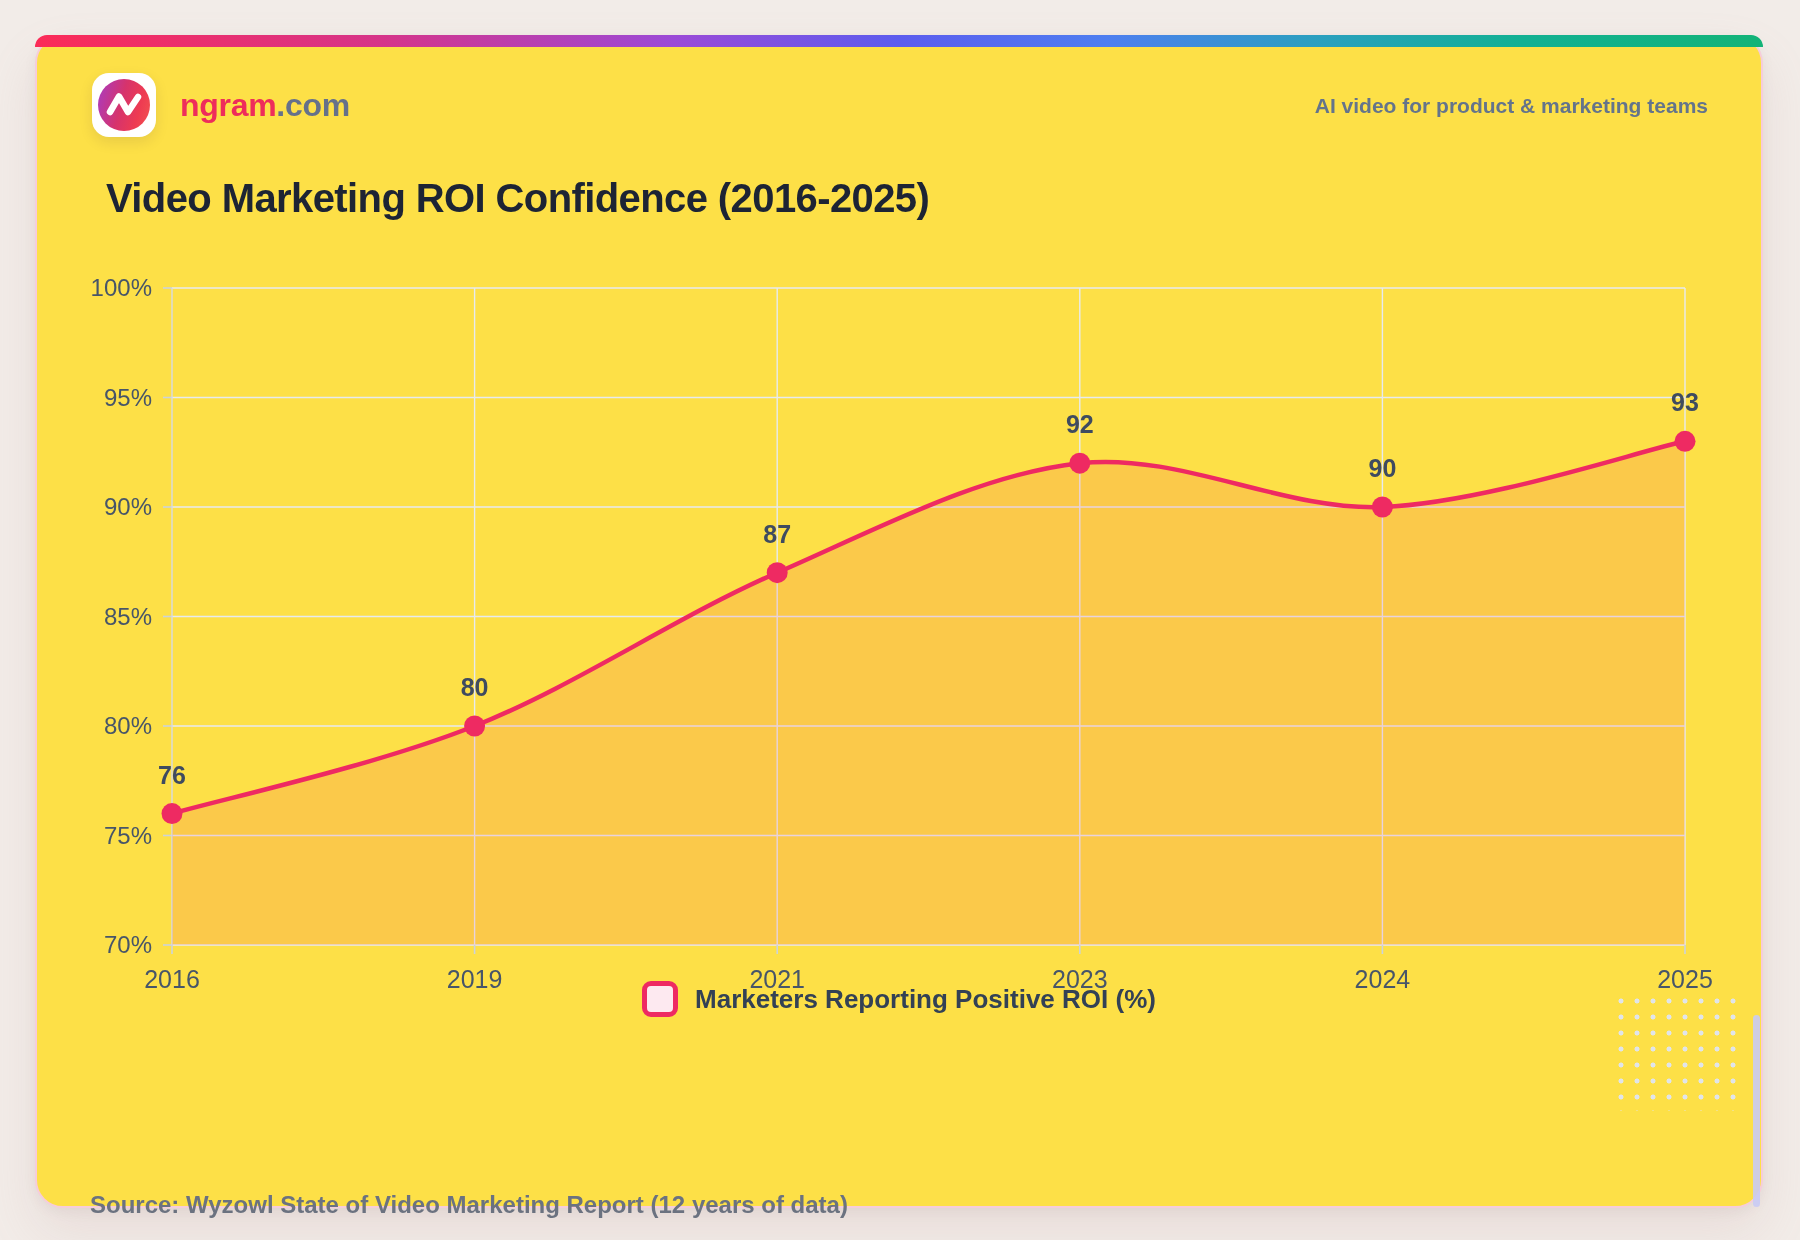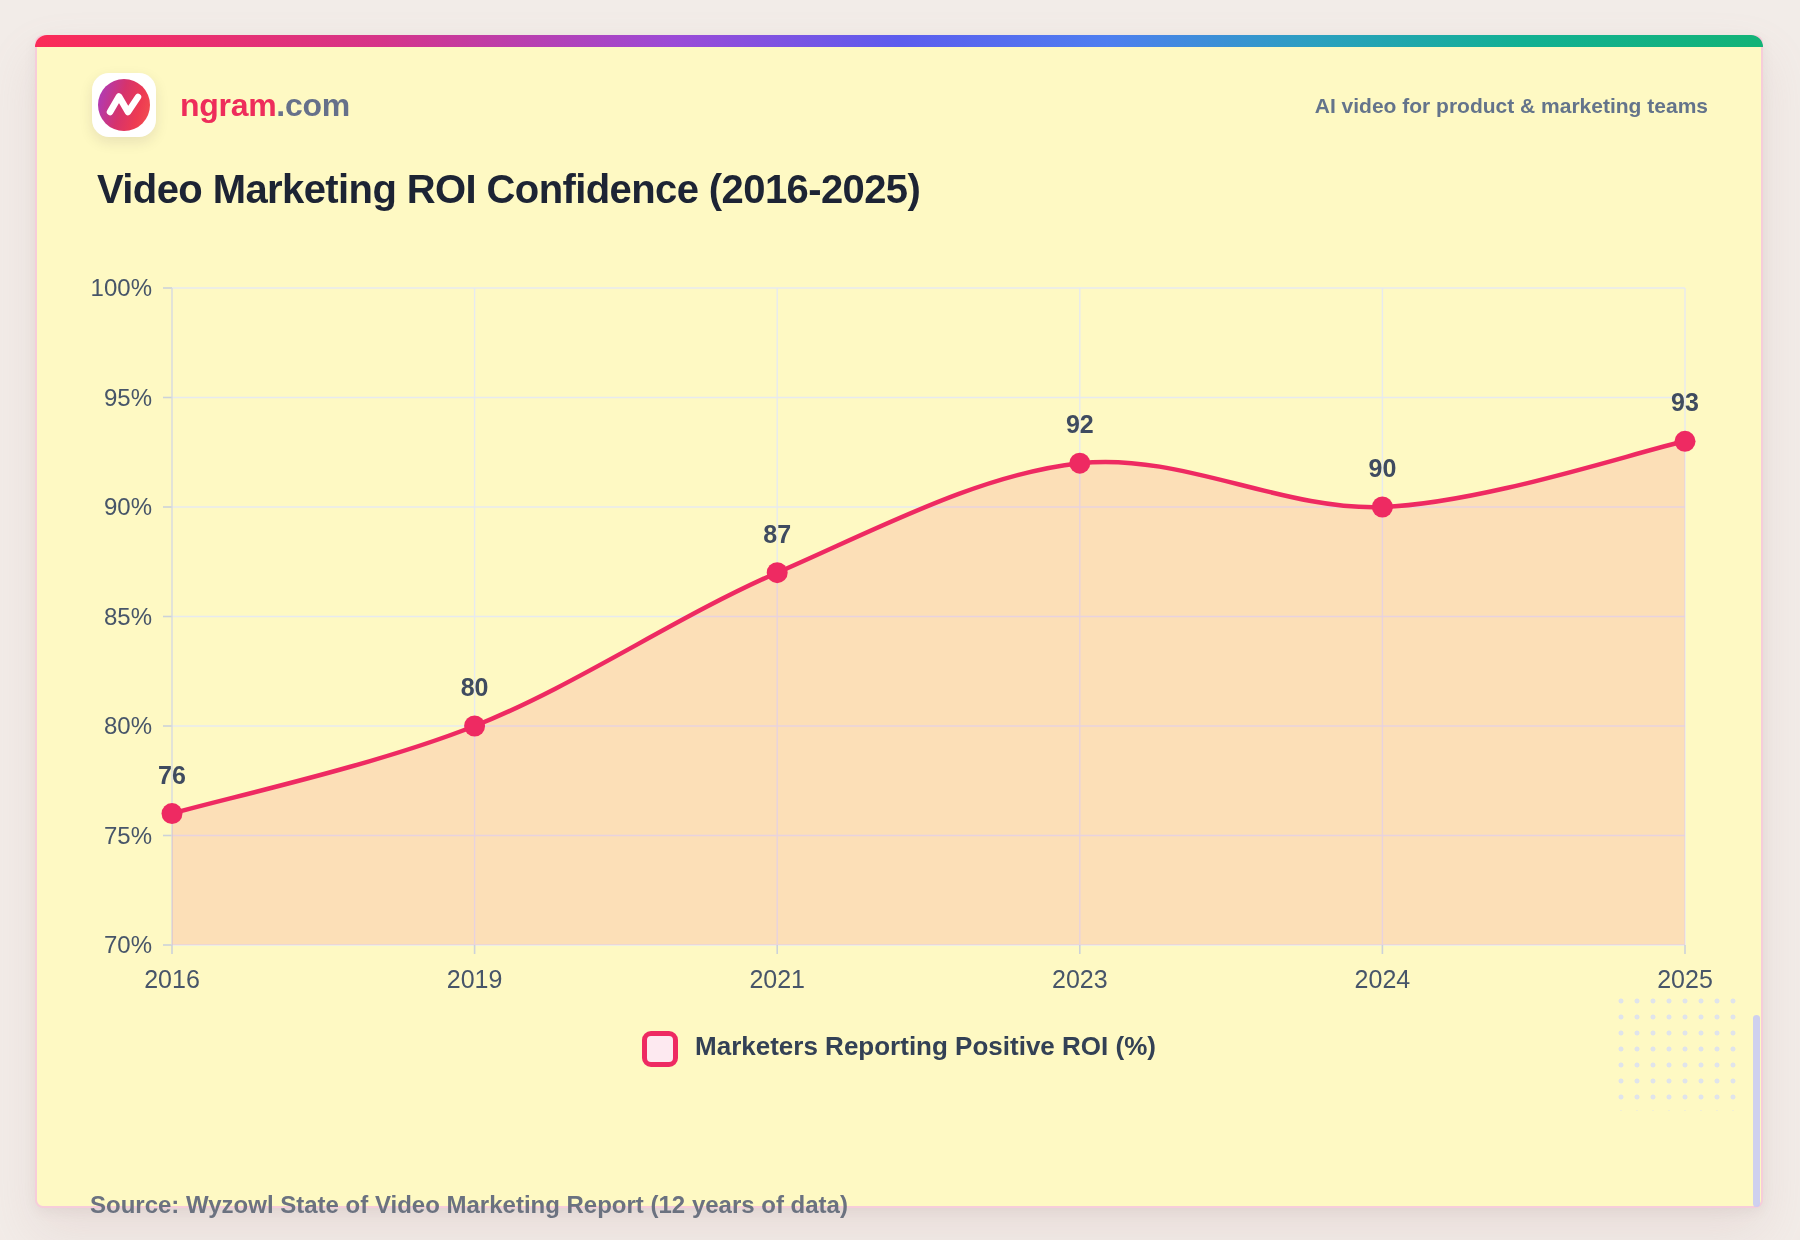--- a/index.html
+++ b/index.html
@@ -6,23 +6,23 @@
   body{
     width:1800px;height:1240px;
     background:#f2ece8;
     font-family:"Liberation Sans", sans-serif;
     position:relative;overflow:hidden;
     -webkit-font-smoothing:antialiased;
   }
   .card{
     position:absolute;left:35px;top:35px;width:1728px;height:1173px;
     box-sizing:border-box;
-    background:#fef9c3;
+    background:#fde047;
     border:2px solid #f6cdda;
-    border-radius:8px;
+    border-radius:28px;
     box-shadow:0 24px 50px rgba(185,140,145,.16), 0 4px 14px rgba(0,0,0,.05);
   }
   .grad-bar{
     position:absolute;left:-2px;top:-2px;width:1728px;height:12px;
     border-radius:28px 28px 0 0;
     background:linear-gradient(90deg,#fb2b57 0%,#d63489 20%,#9b4ad7 37%,#5c5cee 50%,#4e7ef0 62%,#2b9fc0 74%,#12b093 86%,#13b377 100%);
   }
   .logo-tile{
     position:absolute;left:55px;top:36px;width:64px;height:64px;
     background:#ffffff;border-radius:17px;
@@ -40,31 +40,31 @@
     white-space:nowrap;
   }
   .brand-name{color:#ee2d5b;}
   .brand-tld{color:#66718a;}
   .tagline{
     position:absolute;right:53px;top:55px;
     font-size:21px;font-weight:600;color:#64748b;line-height:28px;
     white-space:nowrap;
   }
   .page-title{
-    position:absolute;left:60px;top:128px;margin:0;
+    position:absolute;left:60px;top:128px;margin:9px;
     font-size:40px;font-weight:800;letter-spacing:-.6px;
     color:#1d2434;line-height:48px;white-space:nowrap;
   }
   .chart-wrap{
     position:absolute;left:0;top:0;width:1726px;height:1169px;
     pointer-events:none;
   }
   .legend-row{
-    position:absolute;left:0;right:0;top:994px;height:42px;
-    display:flex;justify-content:center;gap:17px;
+    position:absolute;left:0;right:0;top:941px;height:42px;
+    display:flex;align-items:center;justify-content:center;gap:17px;
   }
   .legend-swatch{
     width:26px;height:26px;box-sizing:content-box;
     border:5px solid #ee2a62;border-radius:9px;background:#fde9f0;
     flex:0 0 auto;
   }
   .legend-label{
     font-size:26px;font-weight:700;color:#334155;line-height:30px;white-space:nowrap;
   }
   .source-line{

